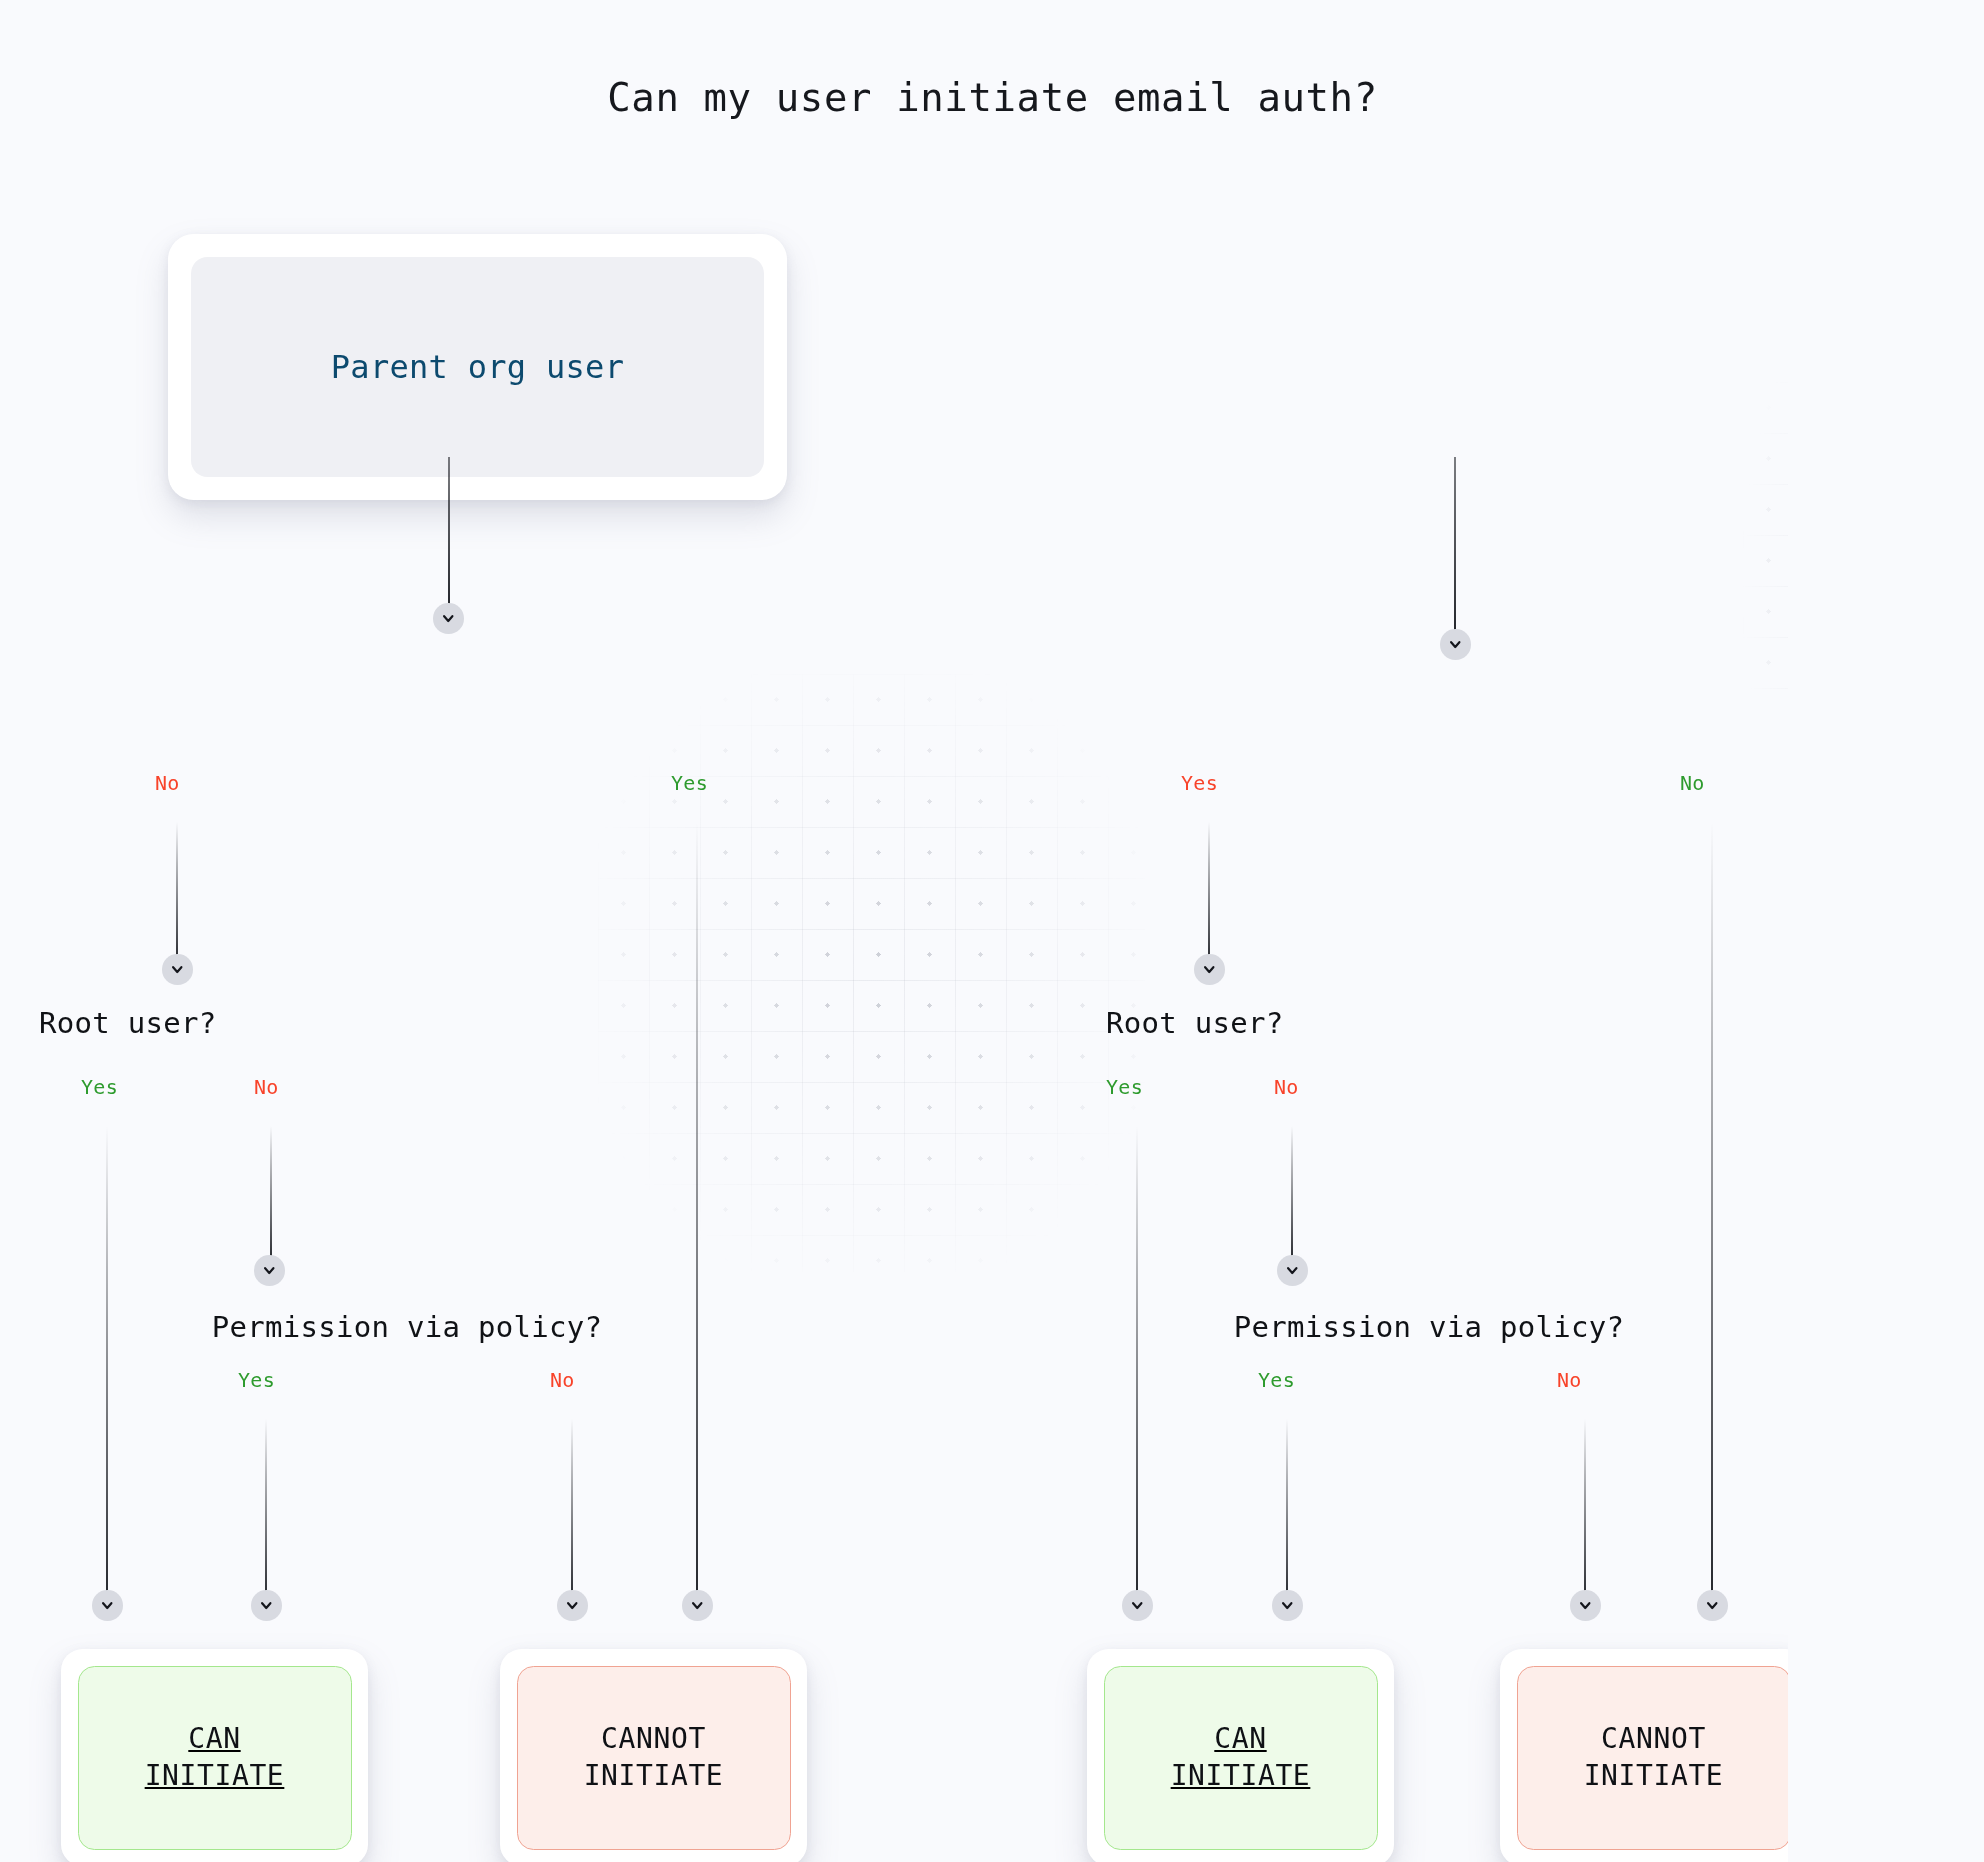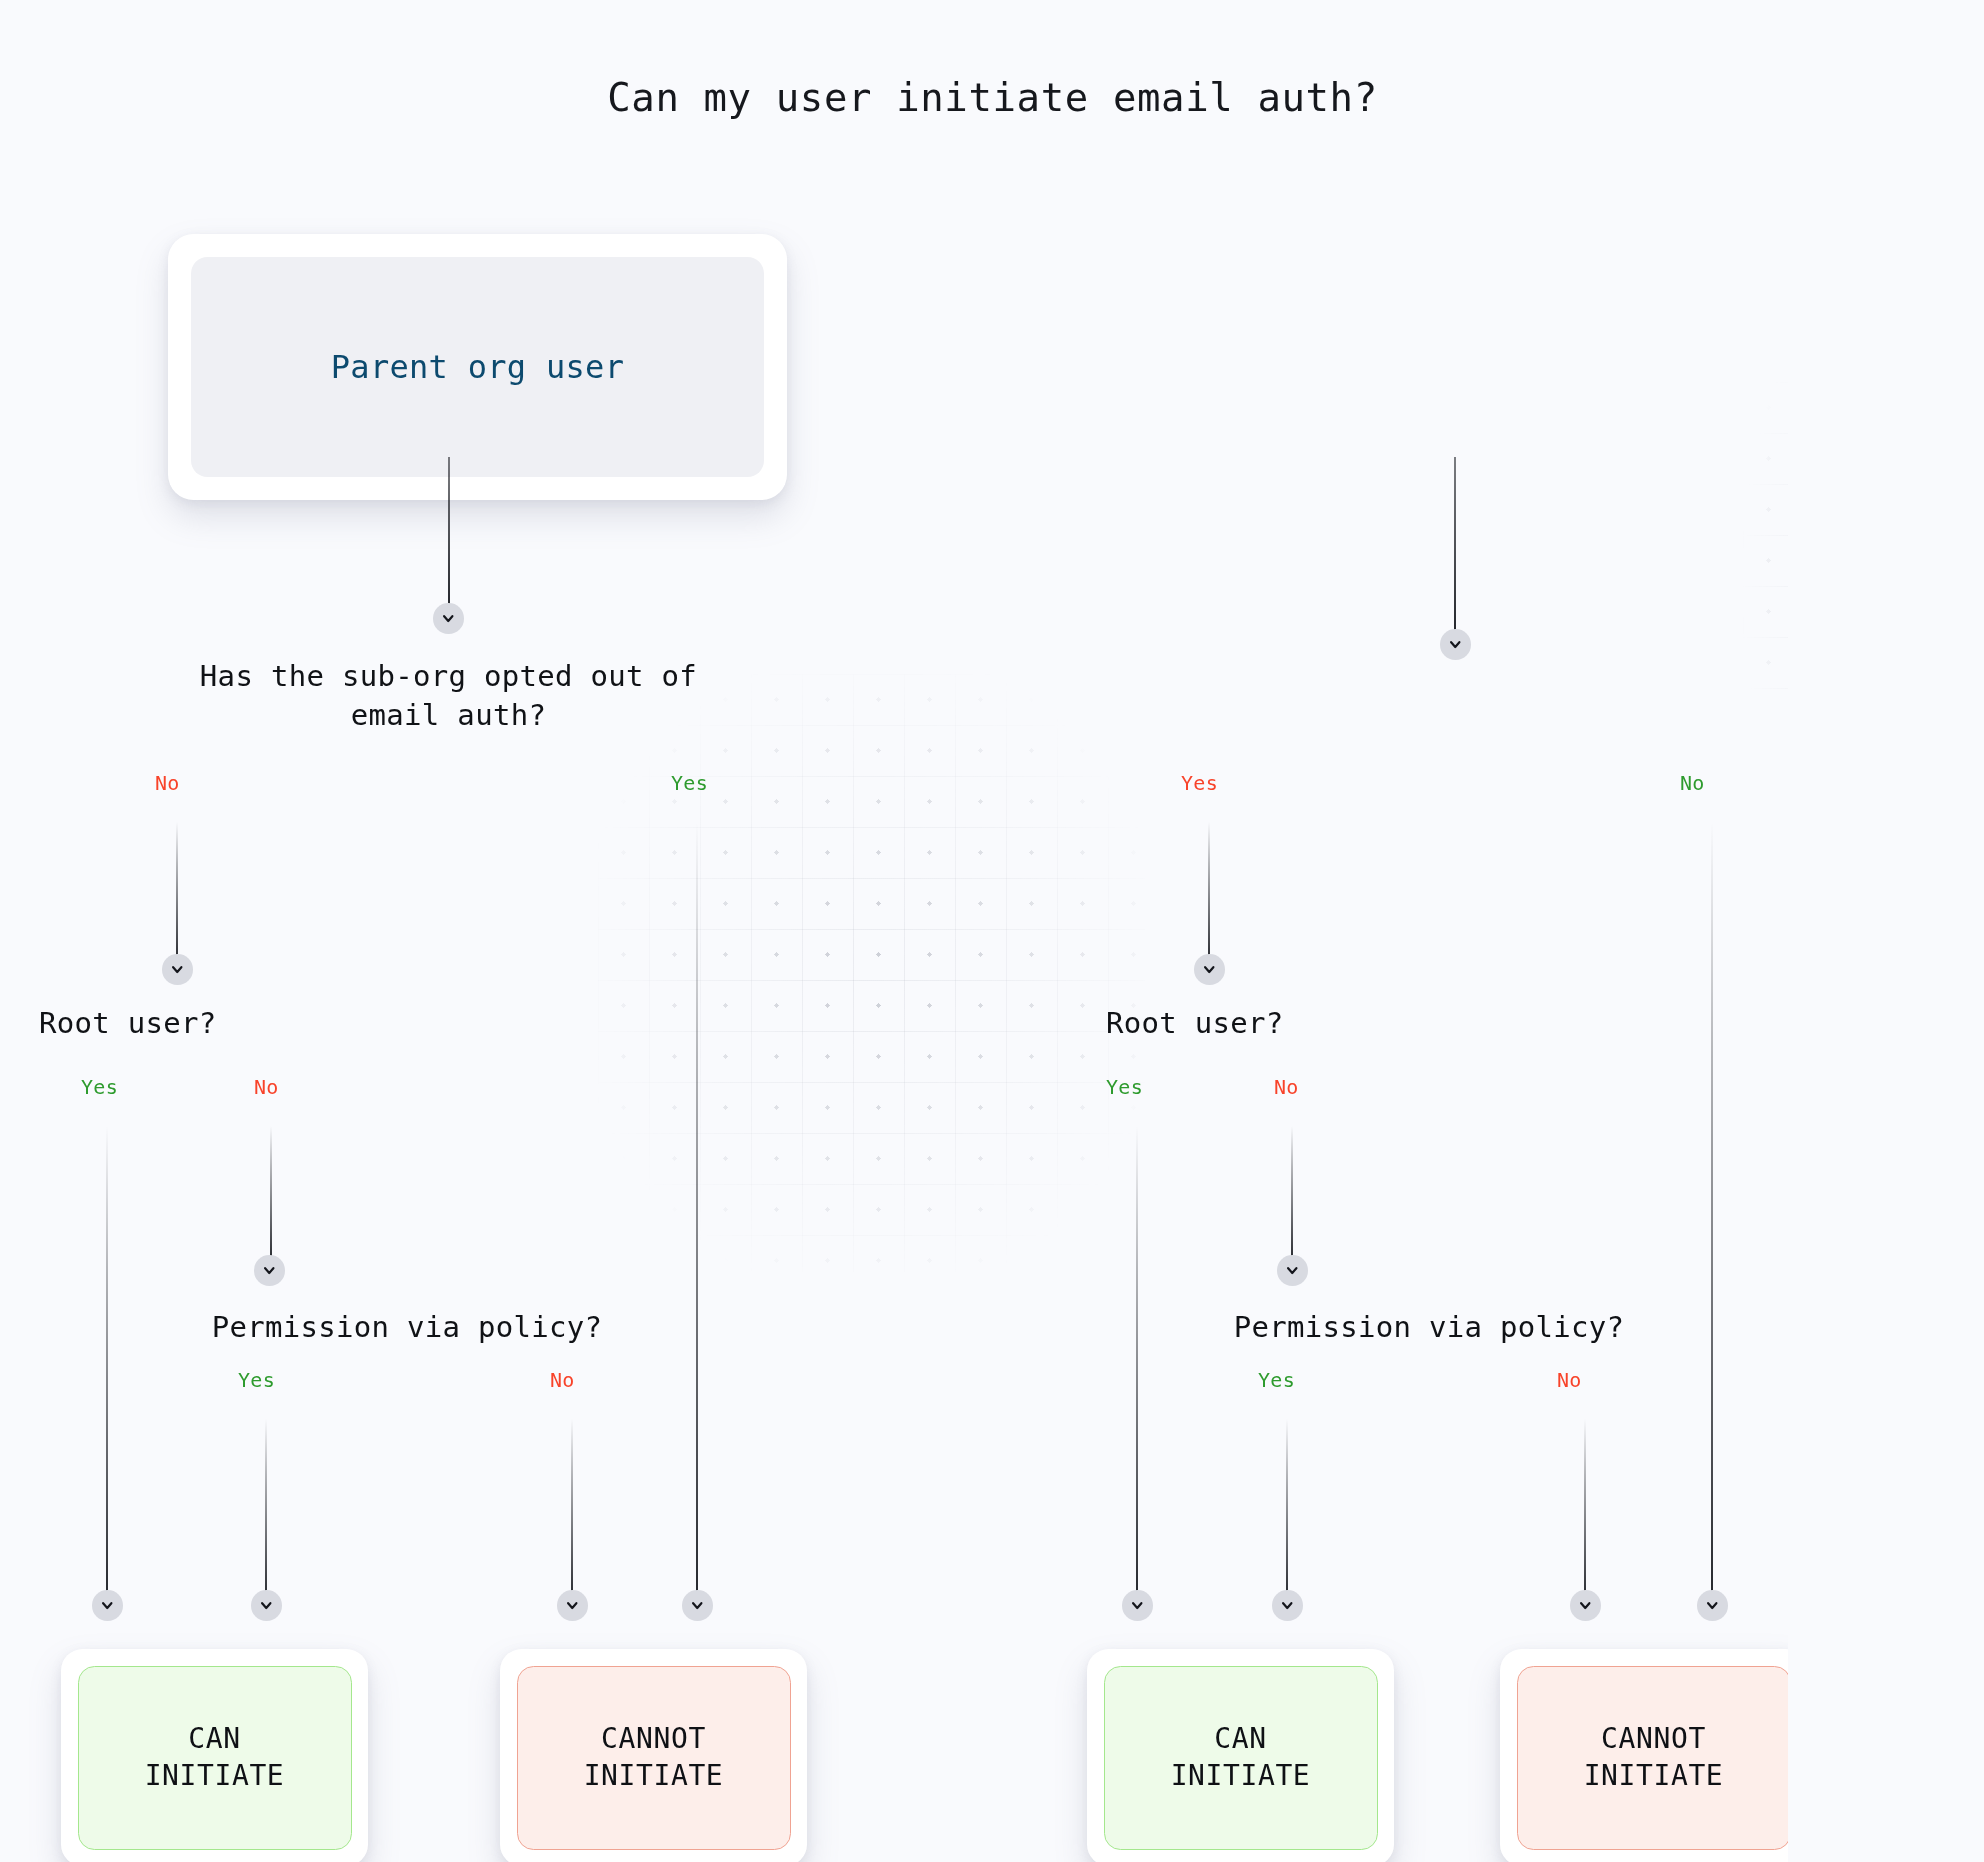--- a/index.html
+++ b/index.html
@@ -83,20 +83,21 @@
     color: #0c4a6e;
     white-space: pre;
     letter-spacing: 0.3px;
   }
 
   
   .result-card { border-radius: 21.6px; }
   .inner-can {
     background: #eefbe9;
     border: 1.9px solid #a4e78d;
+    text-decoration: underline;
   }
   .inner-cannot {
     background: #fdeeea;
     border: 1.9px solid #f0a392;
   }
   .result-label {
     font-size: 28px;
     line-height: 1.32;
     color: #0f1115;
     letter-spacing: 0.6px;
@@ -167,22 +168,20 @@
     </div>
   </div>
 
   <div class="conn conn-solid" style="left:448px; top:457px; height:148px;"></div>
   <div class="chev" style="left:433px; top:603px;">
     <svg width="16.5" height="16.5" viewBox="0 0 24 24" fill="none" stroke="#14161c" stroke-width="3.2" stroke-linecap="round" stroke-linejoin="round">
       <polyline points="6 9 12 16 18 9"></polyline>
     </svg>
   </div>
 
-  <div class="question" style="left:102px; top:657px; width:693px;">Has the sub-org opted out of
-email auth?</div>
 
   <div class="edge-label lbl-no" style="left:155px; top:771px;">No</div>
   <div class="edge-label lbl-yes" style="left:671px; top:771px;">Yes</div>
 
   <div class="conn" style="left:176px; top:822px; height:141px;"></div>
   <div class="chev" style="left:162px; top:954px;">
     <svg width="16.5" height="16.5" viewBox="0 0 24 24" fill="none" stroke="#14161c" stroke-width="3.2" stroke-linecap="round" stroke-linejoin="round">
       <polyline points="6 9 12 16 18 9"></polyline>
     </svg>
   </div>

